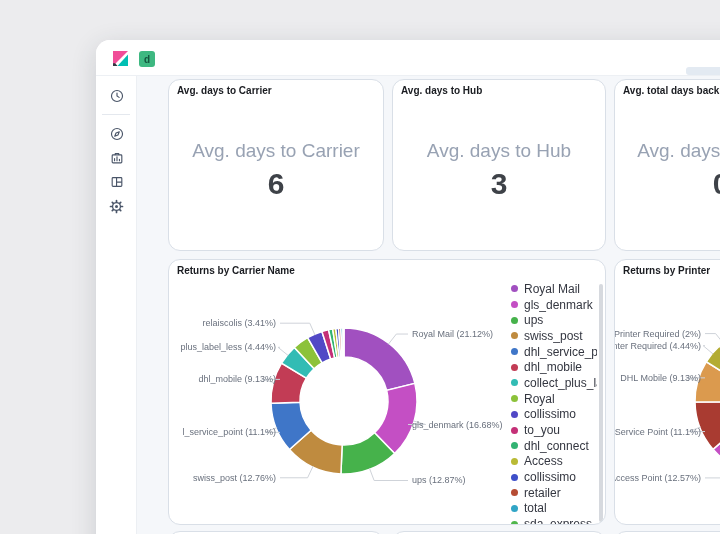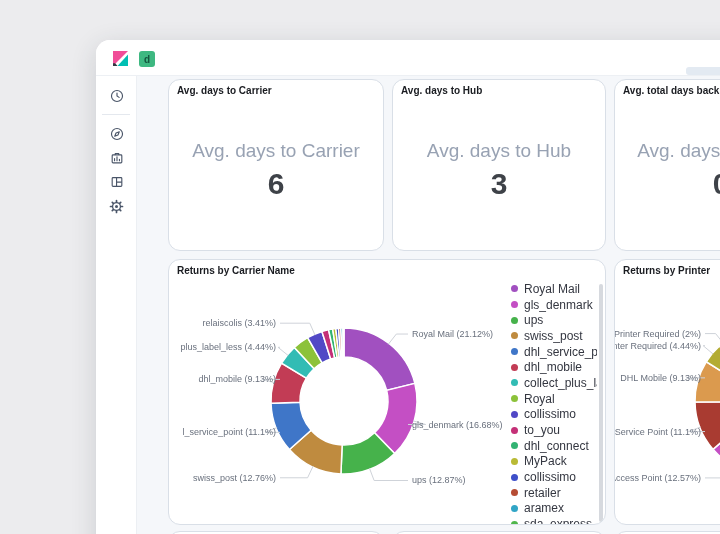--- a/index.html
+++ b/index.html
@@ -193,33 +193,33 @@
           <div class="legend-item">
             <span class="legend-dot" style="background: rgb(196, 48, 119);"></span>
             <span class="legend-label">to_you</span>
           </div>
           <div class="legend-item">
             <span class="legend-dot" style="background: rgb(51, 179, 115);"></span>
             <span class="legend-label">dhl_connect</span>
           </div>
           <div class="legend-item">
             <span class="legend-dot" style="background: rgb(185, 186, 53);"></span>
-            <span class="legend-label">MyPack</span>
+            <span class="legend-label">Access</span>
           </div>
           <div class="legend-item">
             <span class="legend-dot" style="background: rgb(62, 79, 201);"></span>
             <span class="legend-label">collissimo</span>
           </div>
           <div class="legend-item">
             <span class="legend-dot" style="background: rgb(182, 76, 52);"></span>
             <span class="legend-label">retailer</span>
           </div>
           <div class="legend-item">
             <span class="legend-dot" style="background: rgb(49, 165, 198);"></span>
-            <span class="legend-label">aramex</span>
+            <span class="legend-label">total</span>
           </div>
           <div class="legend-item">
             <span class="legend-dot" style="background: rgb(79, 182, 74);"></span>
             <span class="legend-label">sda_express</span>
           </div>
         </div>
       <div class="legend-scrollbar"></div>
     </div>
 
     <div class="panel" style="left:449px; top:183px; width:438px; height:266px;">

